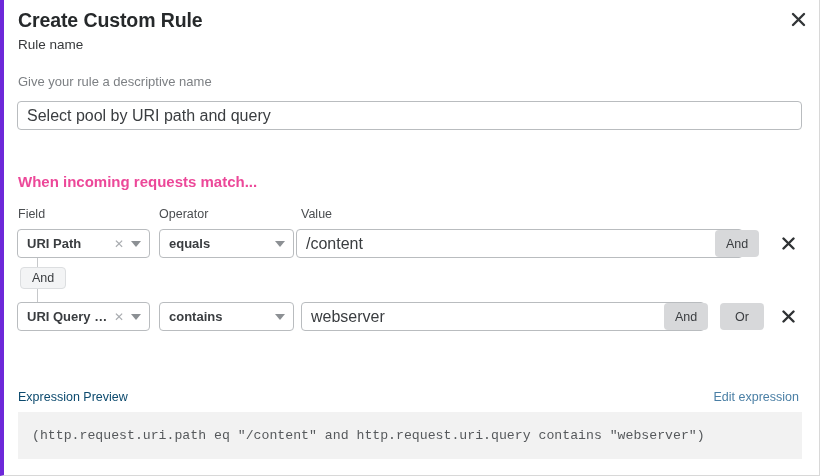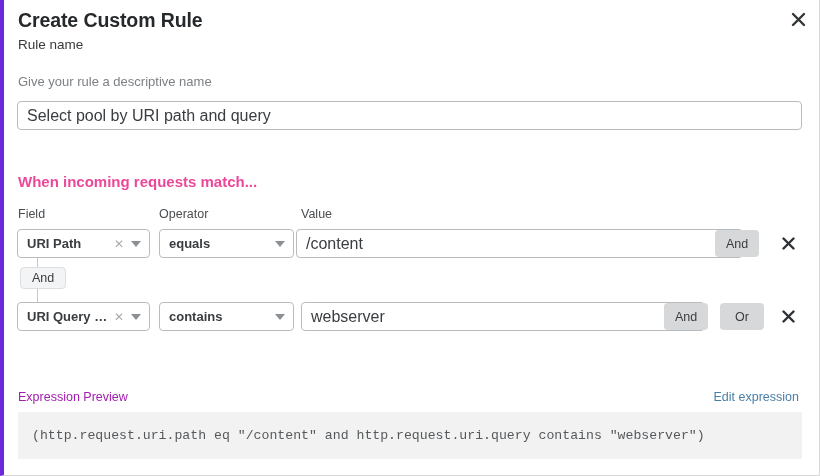--- a/index.html
+++ b/index.html
@@ -210,21 +210,21 @@
     color: #3a3d40;
     cursor: pointer;
   }
 
   
   #expr-label {
     position: absolute;
     left: 14px;
     top: 390px;
     font-size: 12.5px;
-    color: #a21caf;
+    color: #0c4a6e;
   }
   #edit-expression {
     position: absolute;
     right: 20px;
     top: 390px;
     font-size: 12.5px;
     color: #4a7fa5;
     text-decoration: none;
     cursor: pointer;
   }

